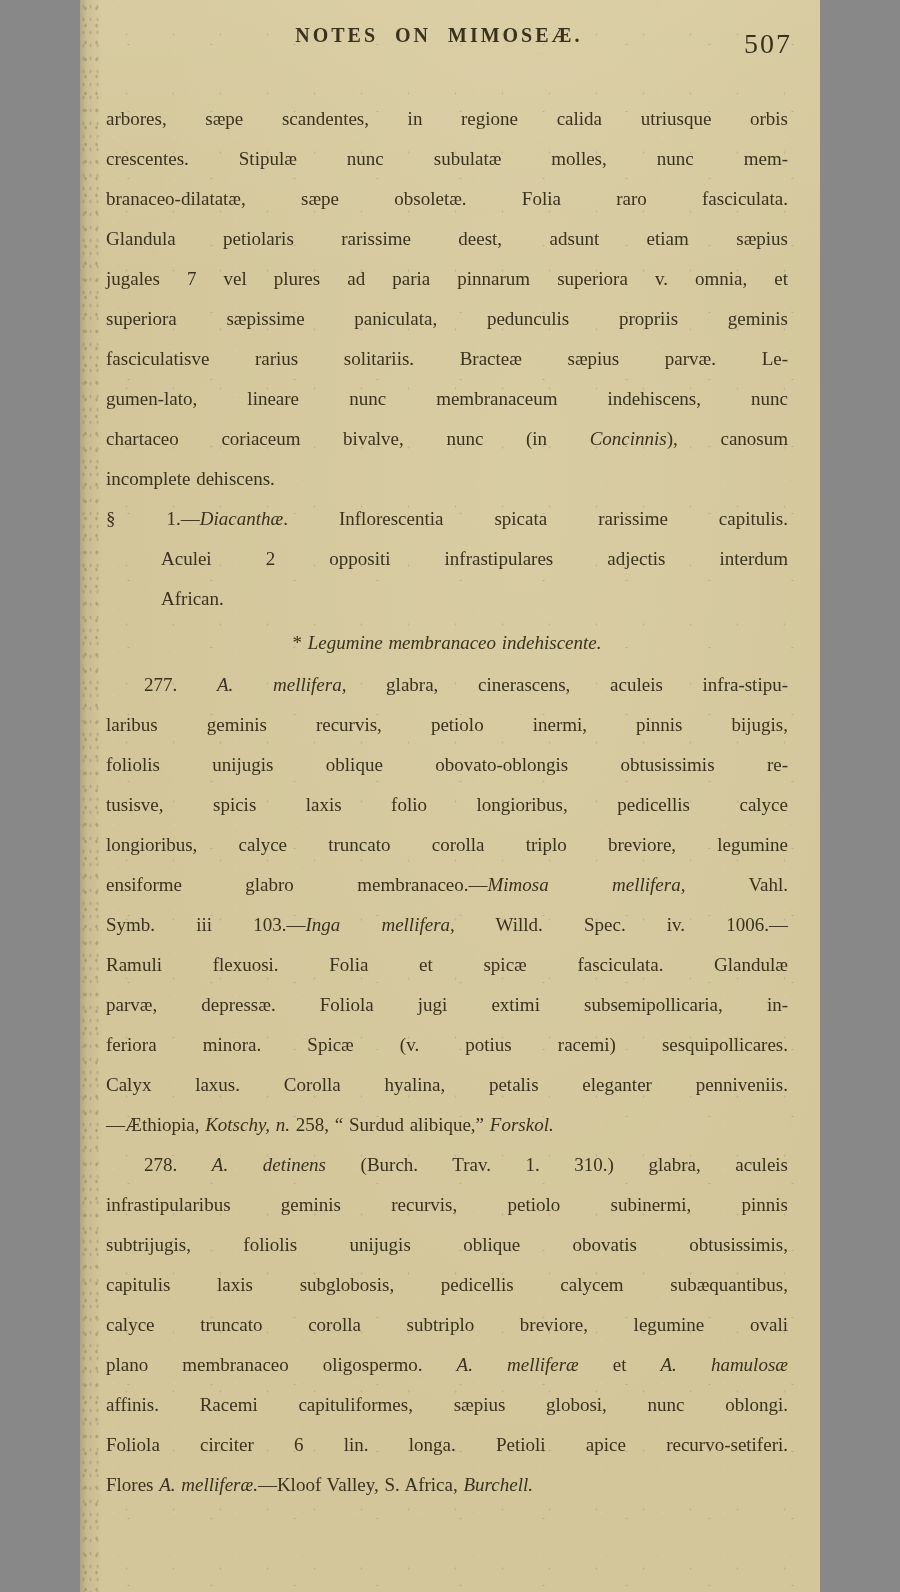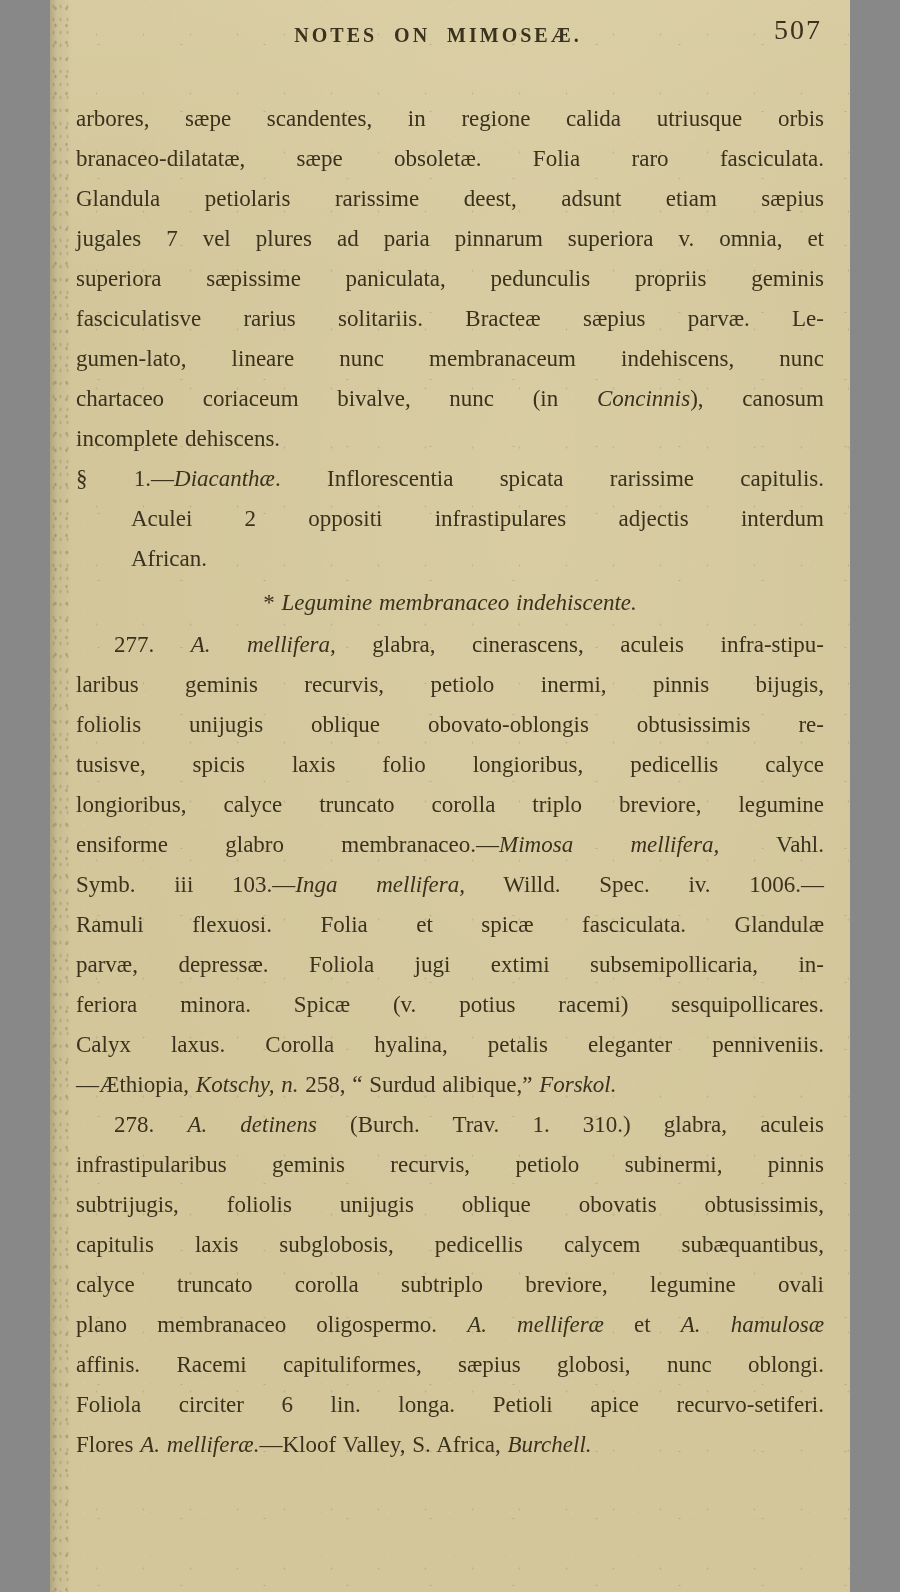--- a/index.html
+++ b/index.html
@@ -2,21 +2,21 @@
 <html style="--paper: #d3c69b; --ink: #3a321d;"><head>
 <meta charset="utf-8">
 <style>
   :root {
     --paper: #d3c69b;
     --ink: #3a321d;
   }
   html, body { margin: 0; padding: 0; background: #888; }
   .page {
     position: relative;
-    width: 800px;
+    width: 740px;
     height: 1592px;
     margin: 0 auto;
     overflow: hidden;
     background:
       linear-gradient(90deg, rgba(100,90,60,0.30) 0px, rgba(100,90,60,0.10) 7px, rgba(0,0,0,0) 22px),
       linear-gradient(180deg, rgba(255,248,215,0.10) 0%, rgba(0,0,0,0) 18%),
       radial-gradient(ellipse at 60% 30%, rgba(255,250,225,0.12), rgba(0,0,0,0) 65%),
       var(--paper);
     color: var(--ink);
     font-family: "Liberation Serif", "DejaVu Serif", serif;
@@ -49,28 +49,28 @@
     top: 24px; left: 48.5%;
     transform: translateX(-50%);
     font-size: 20px;
     font-weight: 700;
     letter-spacing: 3px;
     word-spacing: 9px;
     white-space: nowrap;
   }
   .page-number {
     position: absolute;
-    top: 14px; right: 28px;
+    top: 28px; right: 28px;
     font-size: 28px;
     letter-spacing: 2px;
   }
   .text {
     position: absolute;
-    left: 26px; right: 26px; top: 99px;
-    font-size: 23px;
+    left: 26px; right: 32px; top: 99px;
+    font-size: 19px;
     line-height: 40px;
     word-spacing: 1px;
   }
   .line {
     text-align: justify;
     text-align-last: justify;
     white-space: normal;
   }
   .line.last   { text-align-last: left; }
   .line.center { text-align: center; text-align-last: center; }
@@ -83,20 +83,21 @@
 </head>
 <body>
 
 <div class="page">
   <div class="speckle-left"></div>
   <div class="running-title">NOTES ON MIMOSEÆ.</div>
   <div class="page-number">507</div>
   <div class="text" id="text-root">
       <div class="block">
         <div class="line"><span>arbores, sæpe scandentes, in regione calida utriusque orbis</span></div>
+        <div class="line"><span>crescentes. Stipulæ nunc subulatæ molles, nunc mem-</span></div>
         <div class="line"><span>branaceo-dilatatæ, sæpe obsoletæ. Folia raro fasciculata.</span></div>
         <div class="line"><span>Glandula petiolaris rarissime deest, adsunt etiam sæpius</span></div>
         <div class="line"><span>jugales 7 vel plures ad paria pinnarum superiora v. omnia, et</span></div>
         <div class="line"><span>superiora sæpissime paniculata, pedunculis propriis geminis</span></div>
         <div class="line"><span>fasciculatisve rarius solitariis. Bracteæ sæpius parvæ. Le-</span></div>
         <div class="line"><span>gumen-lato, lineare nunc membranaceum indehiscens, nunc</span></div>
         <div class="line"><span>chartaceo coriaceum bivalve, nunc (in </span><span class="it">Concinnis</span><span>), canosum</span></div>
         <div class="line last"><span>incomplete dehiscens.</span></div>
       </div>
       <div class="block">

